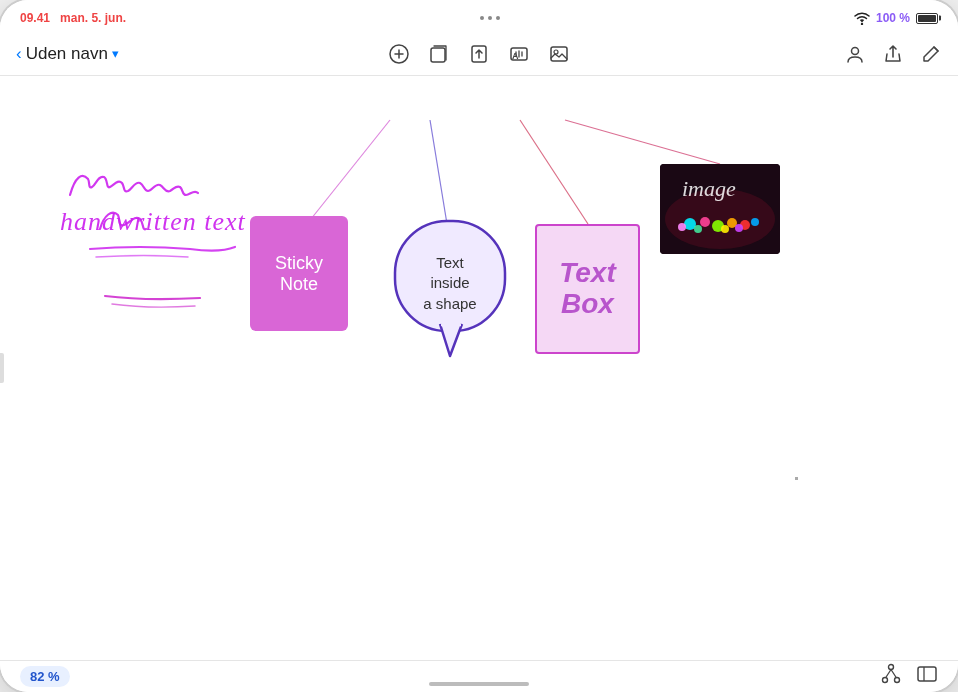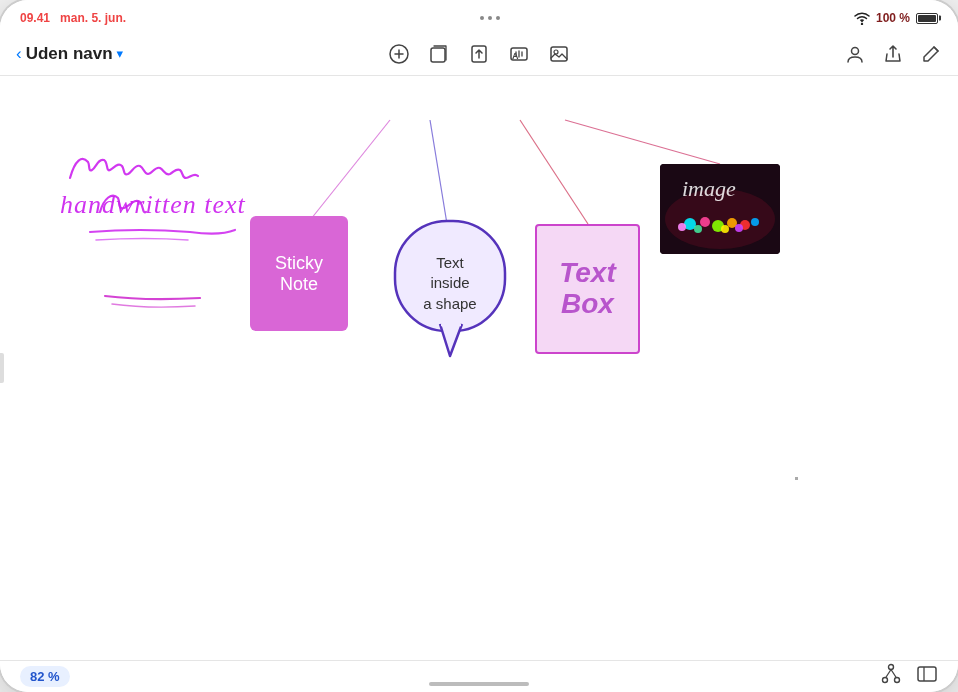--- a/index.html
+++ b/index.html
@@ -45,21 +45,21 @@
       width: 4px; height: 4px;
       background: #888;
       border-radius: 50%;
     }
     .status-right {
       display: flex;
       align-items: center;
       gap: 6px;
       font-size: 12px;
       font-weight: 600;
-      color: #7f1d1d;
+      color: #8b5cf6;
     }
     .battery-icon {
       width: 22px; height: 11px;
       border: 1.5px solid #333;
       border-radius: 2px;
       position: relative;
       display: inline-block;
     }
     .battery-icon::after {
       content: '';
@@ -100,21 +100,21 @@
       display: flex;
       align-items: center;
       color: #007aff;
       font-size: 17px;
       cursor: pointer;
       gap: 2px;
     }
     .doc-title {
       color: #222;
       font-size: 17px;
-      font-weight: 700;
+      font-weight: 400;
     }
     .chevron-down {
       color: #007aff;
       font-size: 13px;
     }
     .toolbar-center {
       position: absolute;
       left: 50%;
       transform: translateX(-50%);
       display: flex;
@@ -142,21 +142,21 @@
       height: calc(692px - 32px - 44px - 32px);
       background: #fff;
       position: relative;
       overflow: hidden;
     }
 
     
     .handwritten-area {
       position: absolute;
       left: 60px;
-      top: 64px;
+      top: 81px;
       text-align: right;
     }
 
     
     .sticky-note {
       position: absolute;
       left: 250px;
       top: 140px;
       width: 98px;
       height: 115px;

